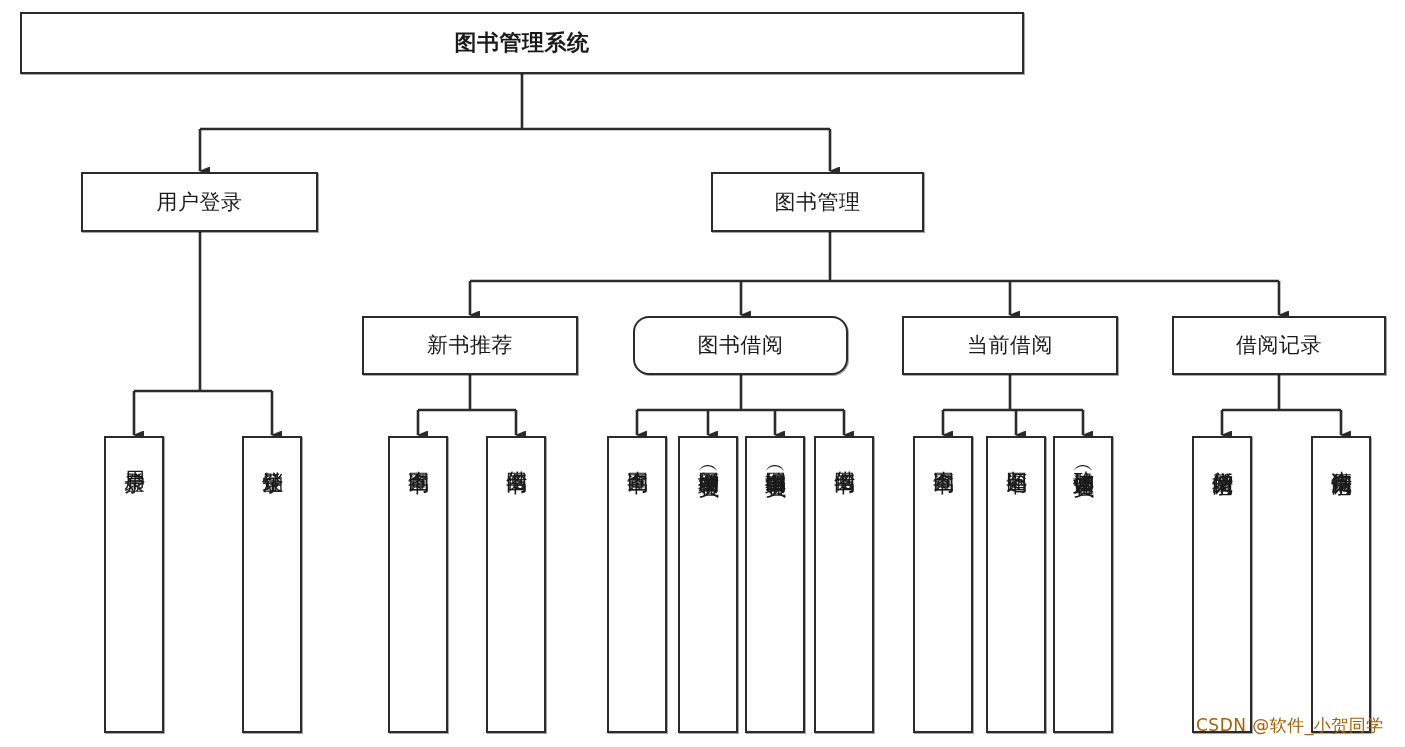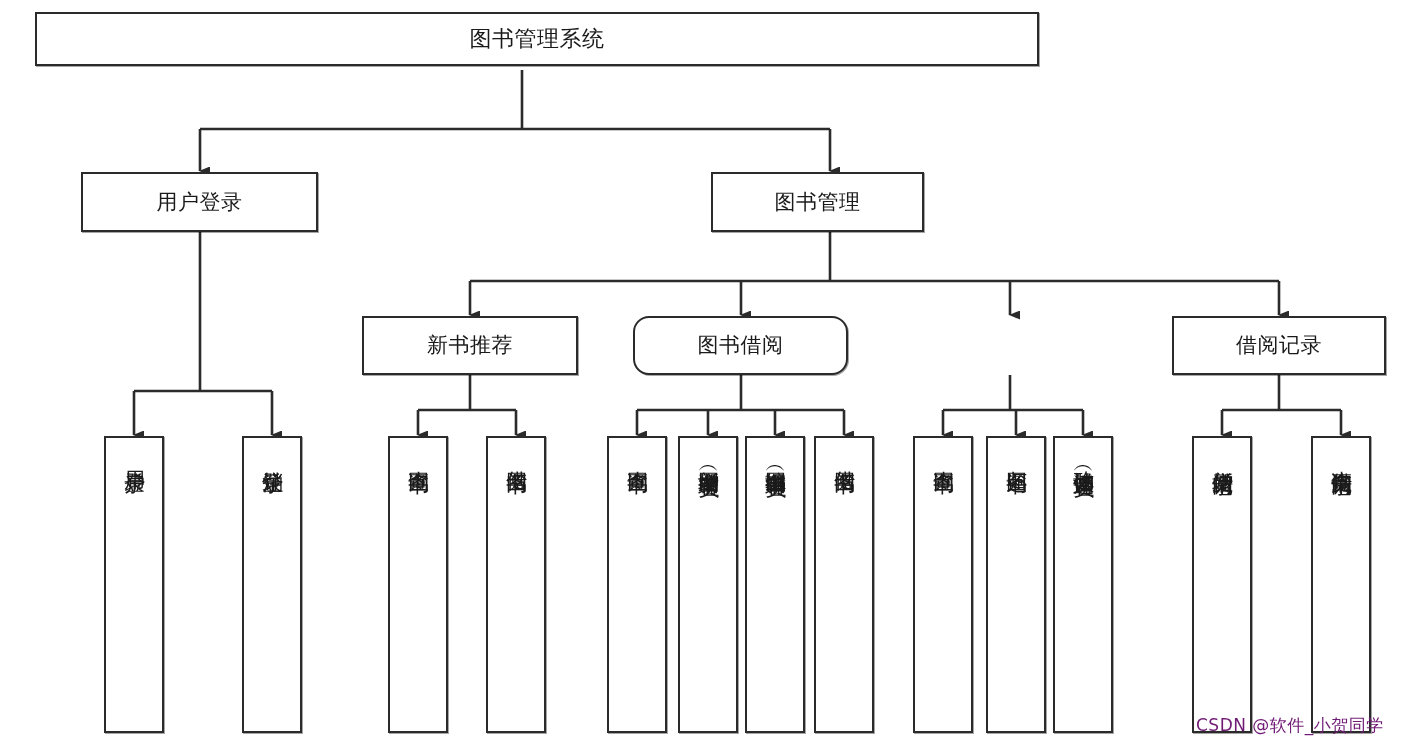--- a/index.html
+++ b/index.html
@@ -51,21 +51,21 @@
     writing-mode: vertical-rl;
     text-orientation: upright;
     font-size: 21px;
     line-height: 1.22;
     letter-spacing: 1px;
     white-space: nowrap;
   }
   .node.root .label { font-size: 22px; }
   .watermark {
     position: absolute;
-    color: #701a75;
+    color: #a16207;
     font-size: 17px;
     letter-spacing: 0.5px;
     white-space: nowrap;
     user-select: none;
   }
 </style>
 </head>
 <body>
 
 <div id="canvas">
@@ -106,36 +106,39 @@
         <path d="M943,410 L943,435" marker-end="url(#arrowhead)"></path>
         <path d="M1016,410 L1016,435" marker-end="url(#arrowhead)"></path>
         <path d="M1083,410 L1083,435" marker-end="url(#arrowhead)"></path>
         <path d="M1279,375 L1279,410"></path>
         <path d="M1222,410 L1341,410"></path>
         <path d="M1222,410 L1222,435" marker-end="url(#arrowhead)"></path>
         <path d="M1341,410 L1341,435" marker-end="url(#arrowhead)"></path>
       </g>
   </svg>
 
-  <div class="node root" style="left: 35px; top: 12px; width: 1004px; height: 54px;">
+  <div class="node root" style="left: 20px; top: 12px; width: 1004px; height: 62px; font-weight: bold;">
     <span class="label">图书管理系统</span>
   </div>
 
   <div class="node" style="left: 81px; top: 172px; width: 237px; height: 60px;">
     <span class="label">用户登录</span>
   </div>
   <div class="node" style="left: 711px; top: 172px; width: 213px; height: 60px;">
     <span class="label">图书管理</span>
   </div>
 
   <div class="node" style="left: 362px; top: 316px; width: 216px; height: 59px; text-align: center;">
     <span class="label">新书推荐</span>
   </div>
   <div class="node" style="left: 633px; top: 316px; width: 215px; height: 59px; border-radius: 16px;">
     <span class="label">图书借阅</span>
+  </div>
+  <div class="node" style="left: 902px; top: 316px; width: 216px; height: 59px;">
+    <span class="label">当前借阅</span>
   </div>
   <div class="node" style="left: 1172px; top: 316px; width: 214px; height: 59px; justify-content: center;">
     <span class="label">借阅记录</span>
   </div>
 
   <div class="node vertical" style="left: 104px; top: 436px; width: 60px; height: 297px;">
     <span class="label">用户登录</span>
   </div>
   <div class="node vertical" style="left: 242px; top: 436px; width: 60px; height: 297px;">
     <span class="label">注销登录</span>

